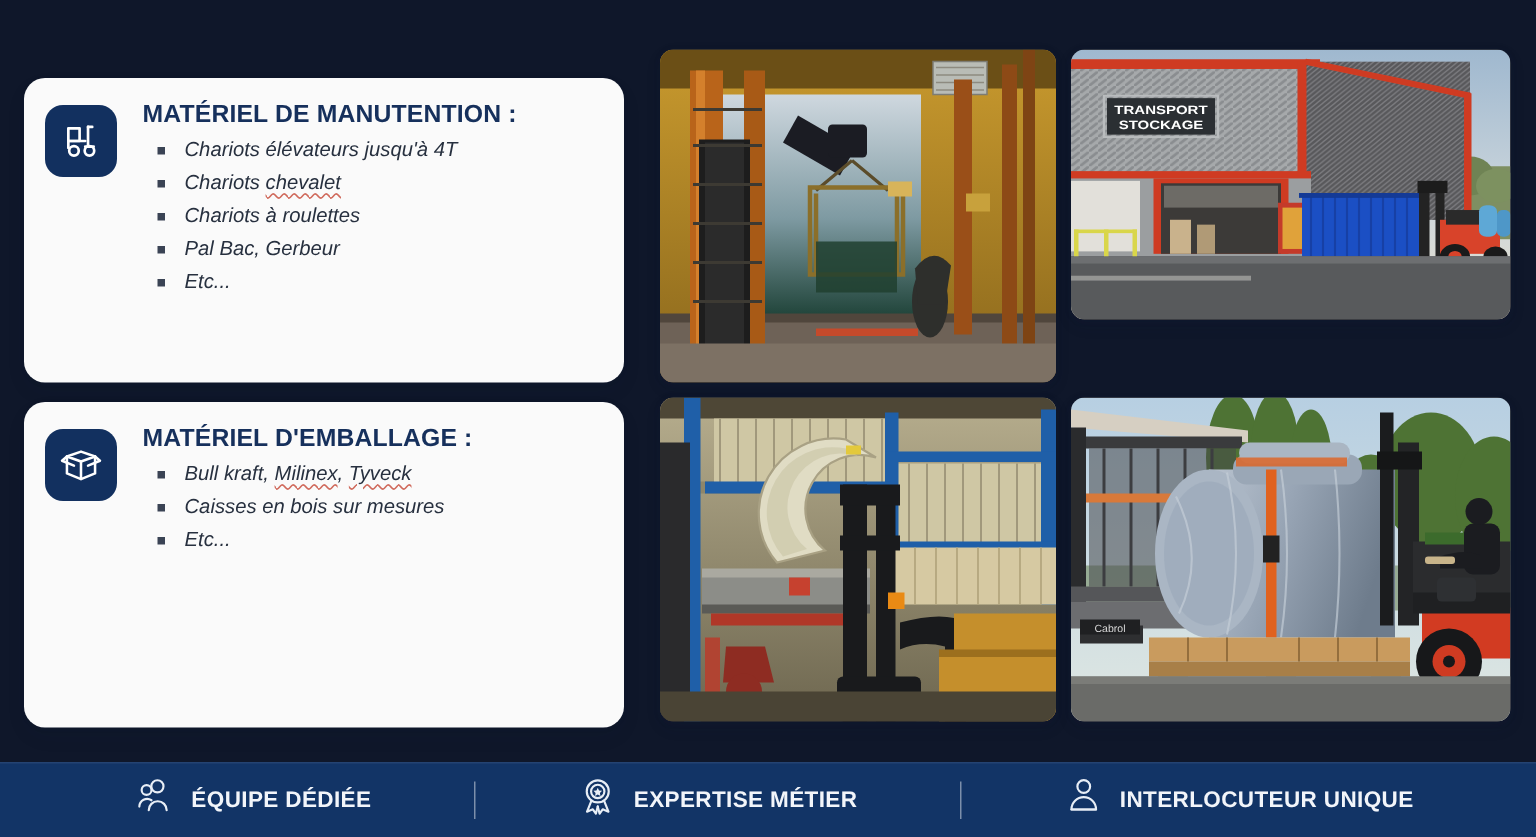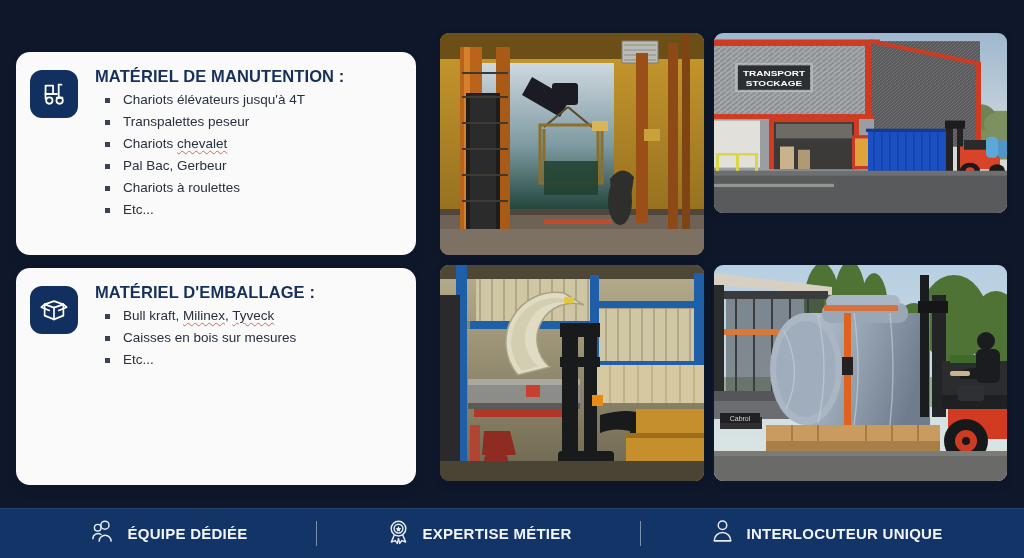--- a/index.html
+++ b/index.html
@@ -60,20 +60,21 @@
     font-weight: bold;
     color: #16305c;
     letter-spacing: .1px;
     margin: 0 0 3px 0;
     white-space: nowrap;
   }
   ul.bullets {
     list-style: none;
     margin: 0;
     padding: 0;
+    font-style: italic;
   }
   ul.bullets li {
     position: relative;
     font-size: 13.5px;
     color: #27303f;
     line-height: 22px;
     padding: 0 0 0 28px;
     white-space: nowrap;
   }
   ul.bullets li::before {
@@ -171,24 +172,23 @@
           <path d="M19 20 h6"></path>
           <circle cx="11" cy="23" r="3.4"></circle>
           <circle cx="22" cy="23" r="3.4"></circle>
           <path d="M7 16 v5"></path>
         </svg>
       </div>
       <div class="card-body">
         <div class="card-title">MATÉRIEL DE MANUTENTION :</div>
         <ul class="bullets">
           <li><span>Chariots élévateurs jusqu'à 4T</span></li>
-          <li><span>Transpalettes peseur</span></li>
           <li><span class="mark">Chariots <span class="sp">chevalet</span></span></li>
+          <li><span>Chariots à roulettes</span></li>
           <li><span>Pal Bac, Gerbeur</span></li>
-          <li><span>Chariots à roulettes</span></li>
           <li><span>Etc...</span></li>
         </ul>
       </div>
     </div>
   </div>
 
   <div class="card" id="card-emballage">
     <div class="card-inner">
       <div class="badge">
         <svg width="30" height="30" viewBox="0 0 32 32" fill="none" stroke="#ffffff" stroke-width="1.8" stroke-linecap="round" stroke-linejoin="round">

